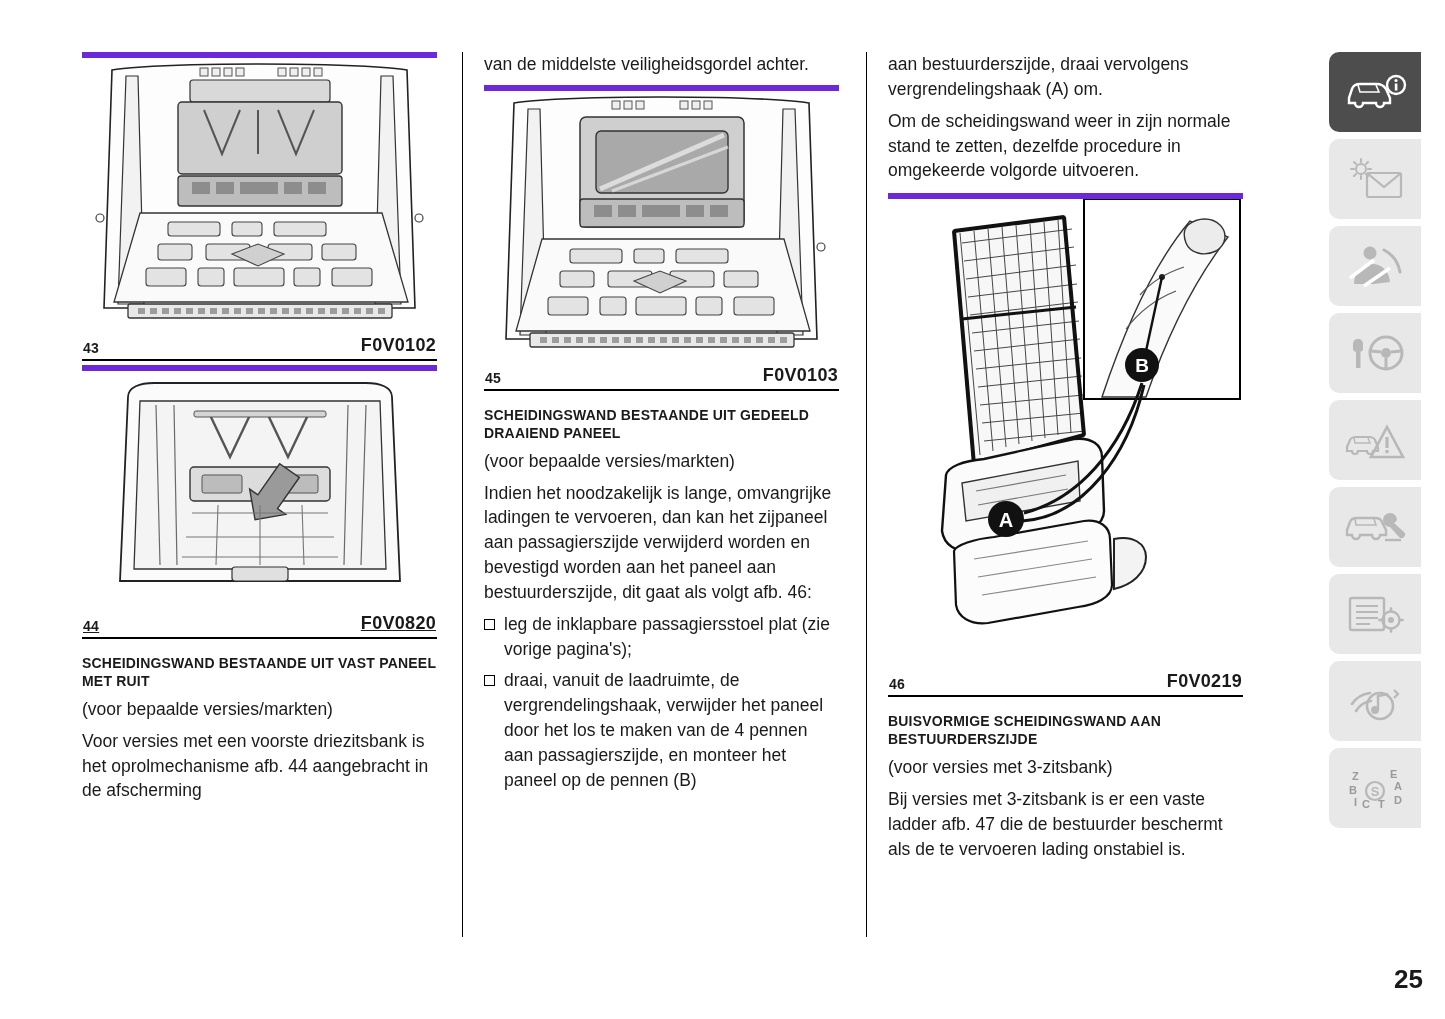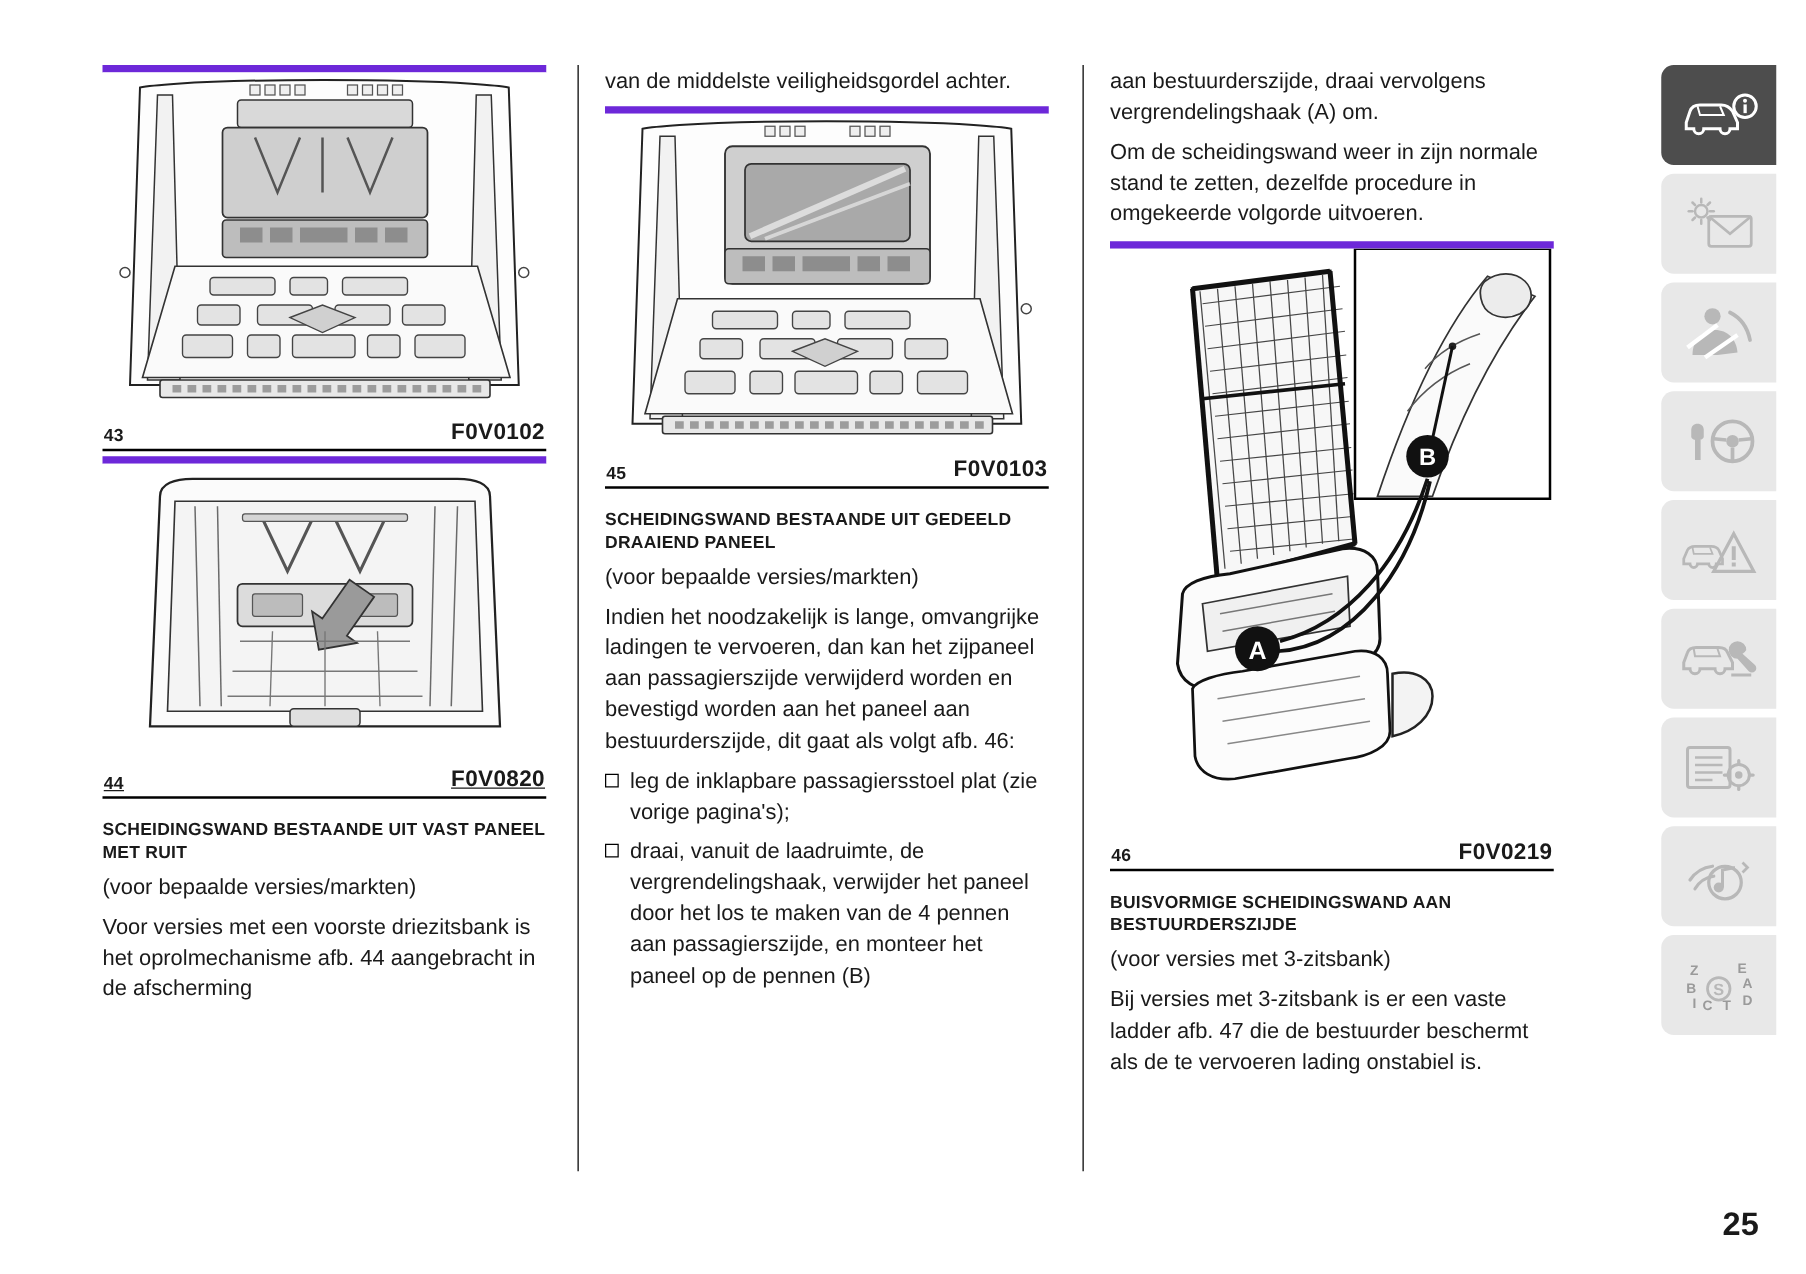--- a/index.html
+++ b/index.html
@@ -119,21 +119,21 @@
     justify-content: center;
     box-sizing: border-box;
   }
   .tab.active {
     background: #4d4d4d;
   }
   .tab svg { display: block; }
 
   .page-number {
     position: absolute;
-    right: 38px;
+    right: 22px;
     bottom: 24px;
     font-size: 26px;
     font-weight: bold;
   }
 
   
   svg.art { display: block; width: 100%; height: auto; }
 </style>
 </head>
 <body>

